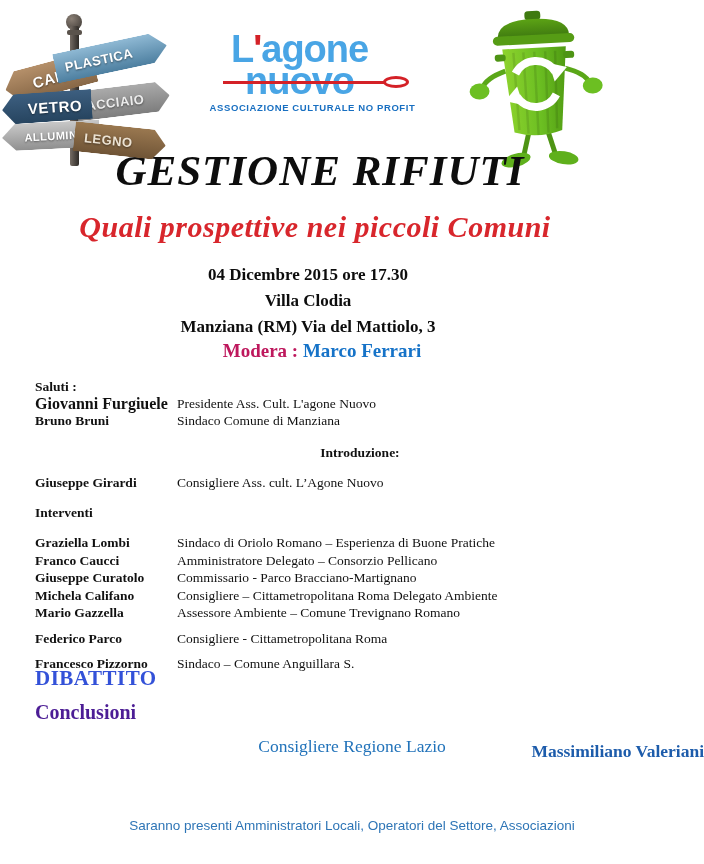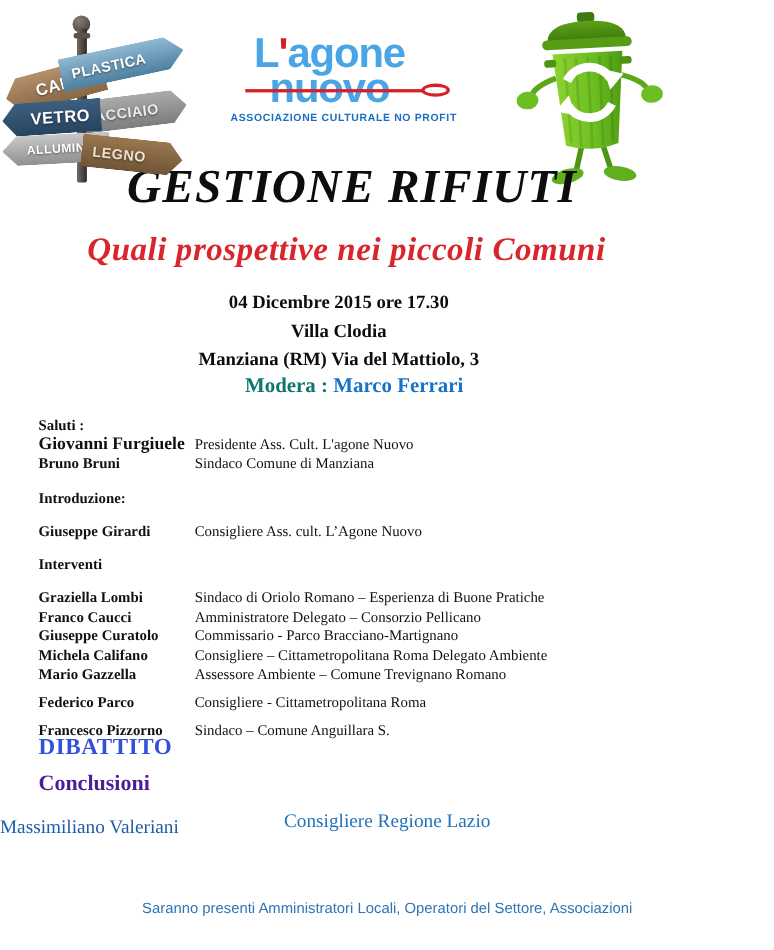--- a/index.html
+++ b/index.html
@@ -57,44 +57,44 @@
   .title { position:absolute; left:0; top:146px; width:640px; text-align:center;
           font-size:43px; font-weight:bold; font-style:italic; letter-spacing:1px; color:#0d0d0d; }
   .subtitle { position:absolute; left:0; top:210px; width:630px; text-align:center;
           font-size:30px; font-weight:bold; font-style:italic; color:#d8262c; letter-spacing:.5px; }
 
   
   .event { position:absolute; left:0; top:262px; width:616px; text-align:center;
           font-size:17px; font-weight:bold; line-height:26px; color:#0d0d0d; }
   .modera { position:absolute; left:0; top:340px; width:644px; text-align:center;
           font-size:19px; font-weight:bold; }
-  .modera .lbl { color:#0f766e; }
+  .modera .lbl { color:#be185d; }
   .modera .name { color:#1673c8; }
 
   
   .roster { position:absolute; left:35px; top:378px; width:650px; font-size:13.5px; line-height:17px; }
   .roster .heading { font-weight:bold; }
   .row { display:flex; }
   .row .name { width:142px; flex:0 0 142px; font-weight:bold; }
   .row .role { flex:1; }
   .row.big .name { font-size:16px; }
-  .h-intro { margin-top:15px; }
+  .h-intro { margin-top:15px;text-align:center; }
   .r-girardi { margin-top:13px; }
   .h-interv { margin-top:13px; }
   .group { margin-top:13px; line-height:17.5px; }
   .r-ascani { margin-top:8px; }
   .r-pizzorno { margin-top:8px; }
 
   
   .dibattito { position:absolute; left:35px; top:666px; font-size:21px; font-weight:bold;
           color:#3351d8; letter-spacing:.5px; }
   .conclusioni { position:absolute; left:35px; top:701px; font-size:20px; font-weight:bold;
           color:#4c1d95; }
-  .closing-name { position:absolute; left:0; top:741px; width:704px; text-align:left;
-          font-size:17.5px; font-weight:normal; color:#1d5cab; }
+  .closing-name { position:absolute; left:0; top:741px; width:704px; text-align:right;
+          font-size:17.5px; font-weight:bold; color:#1d5cab; }
   .closing-role { position:absolute; left:0; top:736px; width:704px; text-align:center;
           font-size:17.5px; color:#2273ba; }
   .footer { position:absolute; left:0; top:818px; width:704px; text-align:center;
           font-family:"Liberation Sans", sans-serif; font-size:13.5px; color:#2e75b6; }
 </style>
 </head>
 <body>
 
 <div class="page">
 

